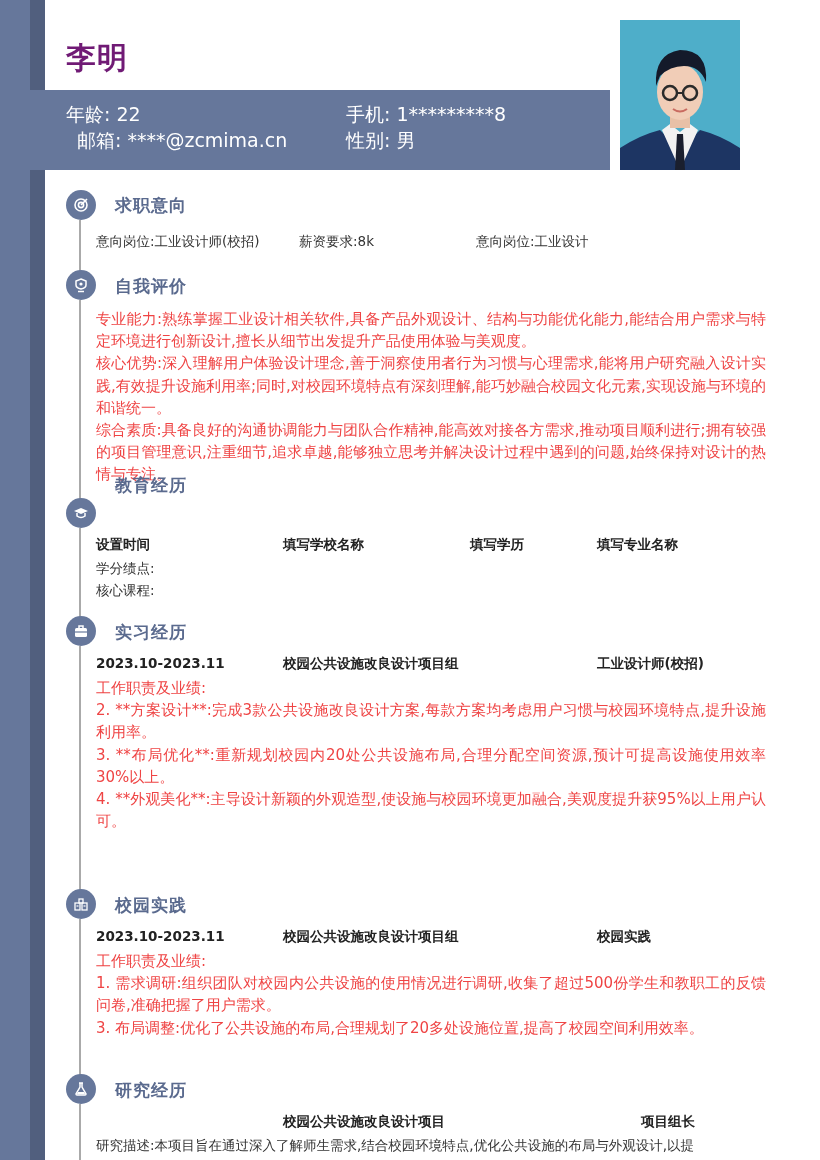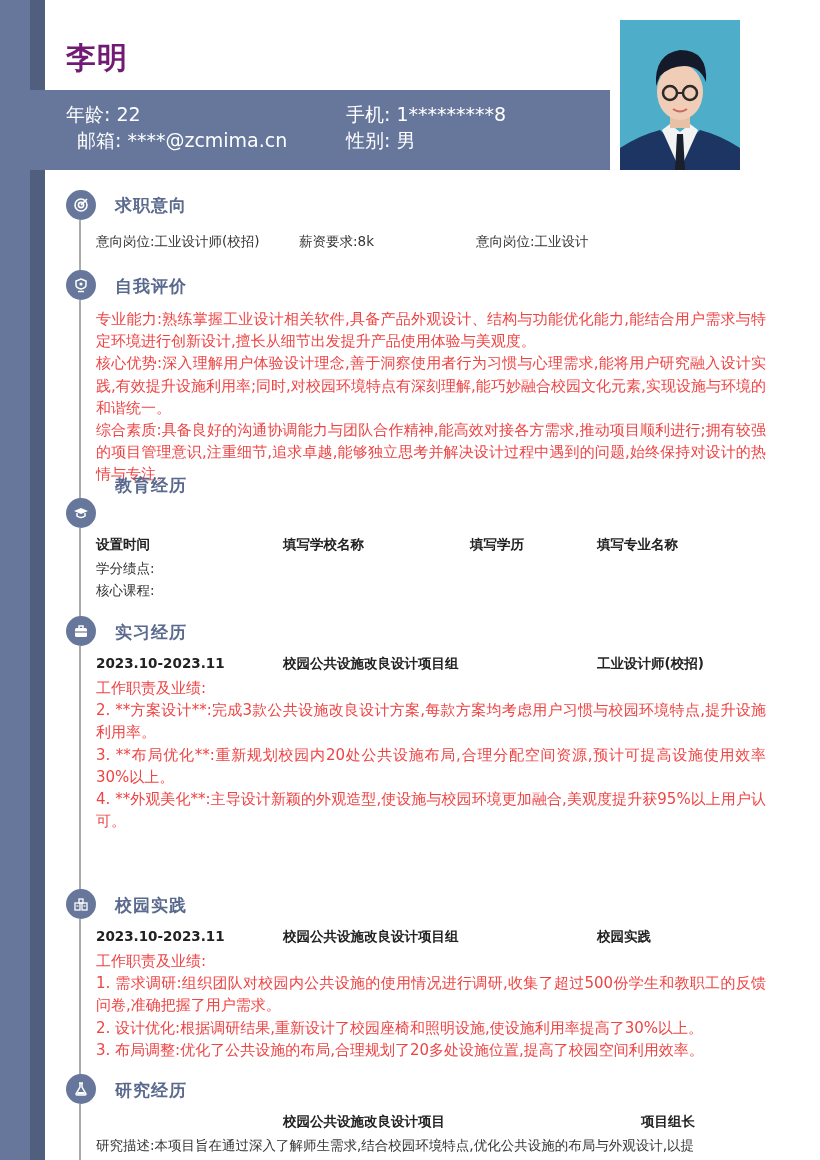--- a/index.html
+++ b/index.html
@@ -145,21 +145,20 @@
       <line x1="10.5" y1="10" x2="12.5" y2="10" stroke="#fff" stroke-width="1.2"></line>
     </svg>
 </div>
 <div class="sec-title" style="top:894px;">校园实践</div>
 <div class="row bold" style="top:928px;">2023.10-2023.11</div>
 <div class="row bold" style="top:928px; left:283px;">校园公共设施改良设计项目组</div>
 <div class="row bold" style="top:928px; left:597px;">校园实践</div>
 <div class="para" style="top:950px;">
   <div>工作职责及业绩:</div>
   <div>1. 需求调研:组织团队对校园内公共设施的使用情况进行调研,收集了超过500份学生和教职工的反馈问卷,准确把握了用户需求。</div>
-  <div>2. 设计优化:根据调研结果,重新设计了校园座椅和照明设施,使设施利用率提高了30%以上。</div>
   <div>3. 布局调整:优化了公共设施的布局,合理规划了20多处设施位置,提高了校园空间利用效率。</div>
 </div>
 
 <div class="sec-icon" style="top:1074px;">
   <svg viewBox="0 0 16 16">
       <path d="M6 2 L10 2 M7 2 L7 6 L3 13 Q3 14 4 14 L12 14 Q13 14 13 13 L9 6 L9 2" fill="none" stroke="#fff" stroke-width="1.5"></path>
       <path d="M5 11 L11 11 L12.3 13.3 L3.7 13.3 Z" fill="#fff"></path>
     </svg>
 </div>
 <div class="sec-title" style="top:1079px;">研究经历</div>

